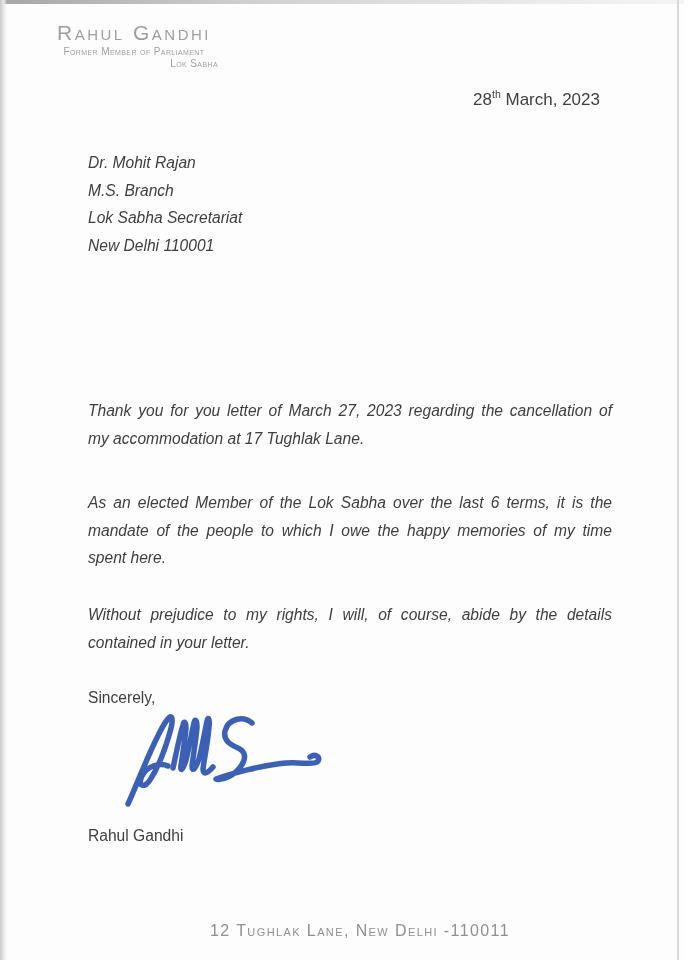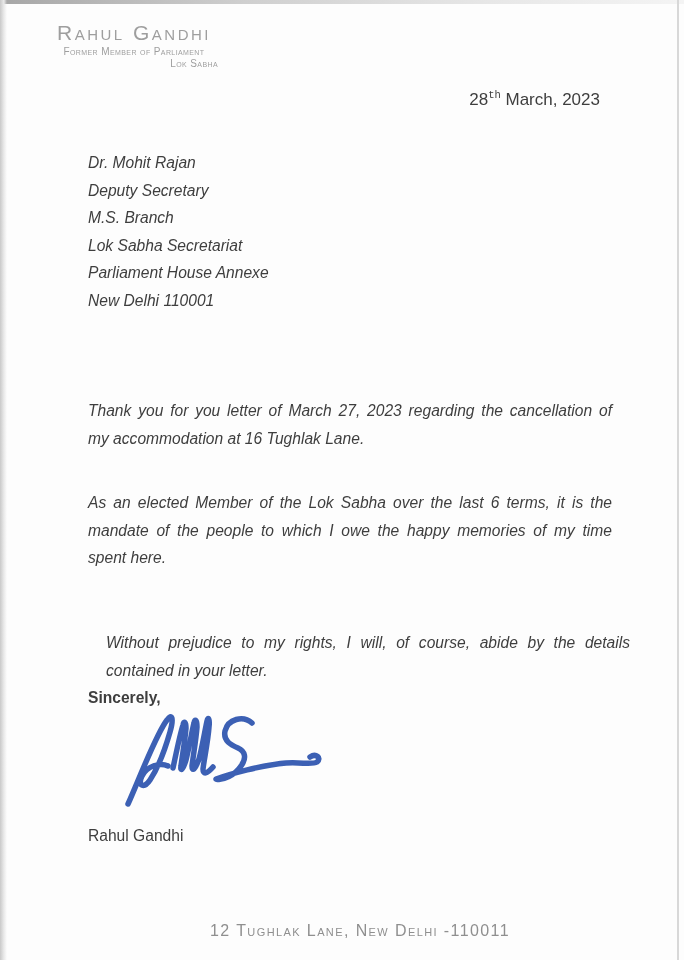--- a/index.html
+++ b/index.html
@@ -31,31 +31,31 @@
     color:var(--letterhead-gray);}
   .lh-name{font-variant:small-caps;font-size:21px;letter-spacing:2.5px;
     line-height:26px;font-weight:400;white-space:nowrap;}
   .lh-sub{font-variant:small-caps;font-size:10px;letter-spacing:0.4px;
     line-height:11px;white-space:nowrap;}
   .lh-sub2{margin-top:1px;text-align:right;}
 
   
   .date{position:absolute;right:84px;top:88px;font-size:17px;line-height:24px;
     text-align:right;white-space:nowrap;}
-  .date sup{font-size:62%;vertical-align:super;line-height:0;font-family:Liberation Mono, monospace;}
+  .date sup{font-size:62%;vertical-align:super;line-height:0;}
 
   
   .textblock{position:absolute;left:88px;width:524px;font-size:15.6px;
     line-height:27.5px;}
   .recipient{top:149px;}
   .salutation{top:344px;}
   .para-1{top:397px;}
   .para-2{top:489px;}
-  .para-3{top:629px;margin-left:18px;}
-  .closing{top:684px;font-weight:bold;}
+  .para-3{top:601px;}
+  .closing{top:684px;}
   .signer-name{top:822px;}
   .line{width:100%;font-style:italic;}
   .just{text-align:justify;text-align-last:justify;}
 
   
   .signature{position:absolute;left:116px;top:710px;width:215px;height:105px;}
   .signature svg{display:block;width:215px;height:105px;}
   .signature path{fill:none;stroke:var(--signature-blue);stroke-width:5.5;
     stroke-linecap:round;stroke-linejoin:round;}
 
@@ -76,31 +76,29 @@
   <div class="letterhead">
     <div class="lh-name">Rahul Gandhi</div>
     <div class="lh-sub">Former Member of Parliament</div>
     <div class="lh-sub lh-sub2">Lok Sabha</div>
   </div>
 
   <div class="date"><span>28</span><sup>th</sup><span> March, 2023</span></div>
 
   <div class="textblock recipient">
     <div class="line">Dr. Mohit Rajan</div>
-    <div class="line">Deputy Secretary</div>
     <div class="line">M.S. Branch</div>
     <div class="line">Lok Sabha Secretariat</div>
-    <div class="line">Parliament House Annexe</div>
     <div class="line">New Delhi 110001</div>
   </div>
 
 
   <div class="textblock para-1">
     <div class="line just">Thank you for you letter of March 27, 2023 regarding the cancellation of</div>
-    <div class="line">my accommodation at 16 Tughlak Lane.</div>
+    <div class="line">my accommodation at 17 Tughlak Lane.</div>
   </div>
 
   <div class="textblock para-2">
     <div class="line just">As an elected Member of the Lok Sabha over the last 6 terms, it is the</div>
     <div class="line just">mandate of the people to which I owe the happy memories of my time</div>
     <div class="line">spent here.</div>
   </div>
 
   <div class="textblock para-3">
     <div class="line just">Without prejudice to my rights, I will, of course, abide by the details</div>

